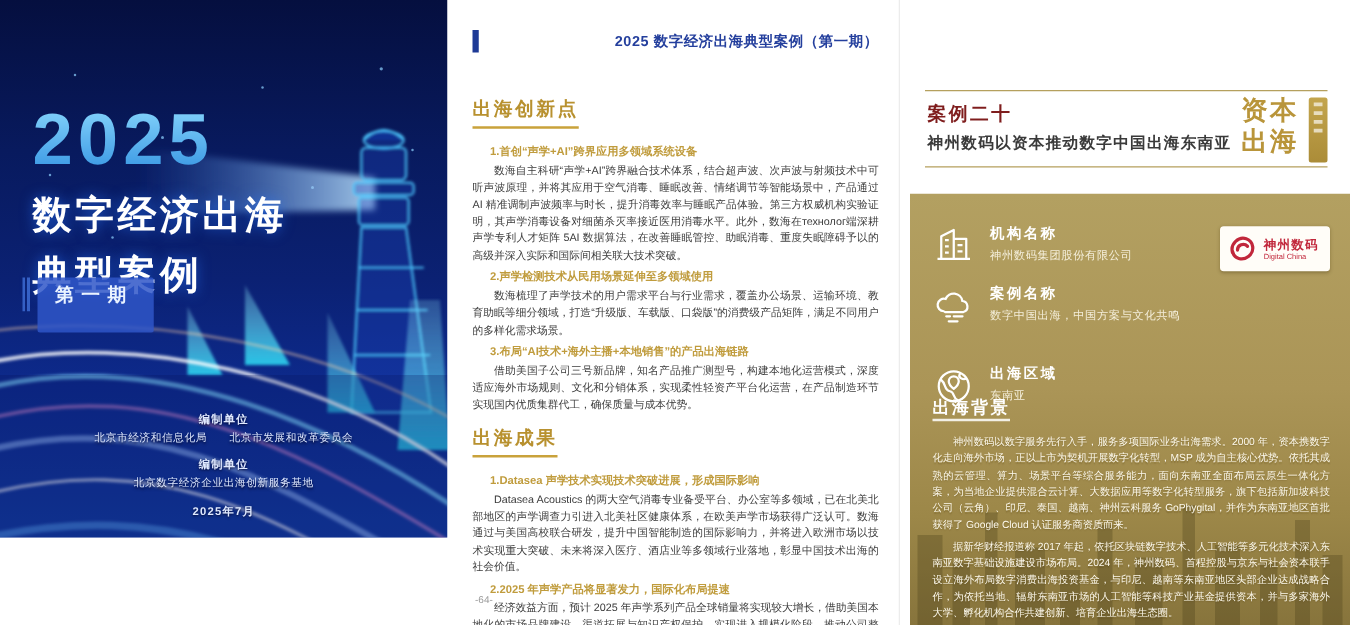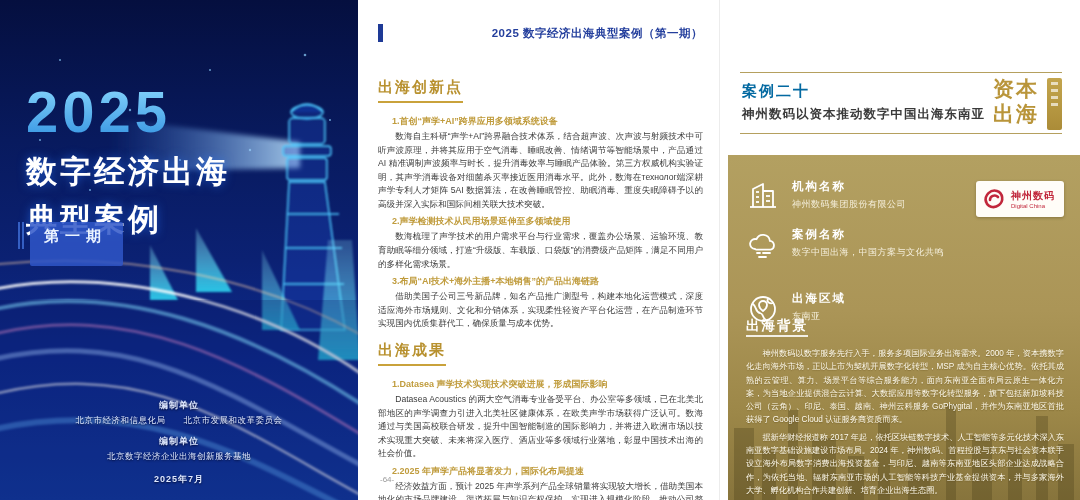--- a/index.html
+++ b/index.html
@@ -1,21 +1,21 @@
 <!DOCTYPE html>
 <html><head>
 <meta charset="utf-8">
 <style>
   * { margin:0; padding:0; box-sizing:border-box; }
   html,body { width:1080px; height:500px; overflow:hidden; background:#fff;
     font-family:"Liberation Sans","DejaVu Sans",sans-serif; }
   .stage { position:relative; width:1080px; height:500px; background:#fff; }
 
   
-  .cover { position:absolute; left:0; top:0; width:358px; height:500px; overflow:hidden;
+  .cover { position:absolute; left:0; top:0; width:358px; height:430px; overflow:hidden;
     background:linear-gradient(180deg,#050f3f 0%,#081a5e 28%,#0b2173 52%,#0d2a8c 72%,#123a9e 100%); }
   .cover svg.art { position:absolute; left:0; top:0; }
   .cover-year { position:absolute; left:26px; top:78px; font-size:58px; font-weight:bold;
     letter-spacing:4px; color:#54b8f2;
     background:linear-gradient(180deg,#8fdcff,#2f8fe0); -webkit-background-clip:text; background-clip:text;
     -webkit-text-fill-color:transparent; }
   .cover-title { position:absolute; left:26px; top:148px; color:#ffffff; font-weight:bold;
     font-size:31px; letter-spacing:3px; line-height:1.55; text-shadow:0 0 10px rgba(40,120,255,.6); }
   .issue-badge { position:absolute; left:30px; top:222px; background:rgba(47,86,200,.85);
     color:#eaf3ff; font-size:15px; font-weight:bold; letter-spacing:6px; padding:5px 16px 20px 14px;
@@ -37,21 +37,21 @@
   .gold-h { color:#b8912f; font-weight:bold; font-size:15px; letter-spacing:2px;
     display:inline-block; border-bottom:2px solid #c9a23b; padding-bottom:4px; margin:10px 0 8px 0; }
   .sub-h { color:#c09c3d; font-weight:bold; font-size:9px; margin:4px 0 2px 14px; }
   .body-p { color:#3c3c3c; font-size:8.6px; line-height:1.58; text-align:justify; text-indent:2em; }
   .pagenum { position:absolute; left:22px; bottom:16px; color:#9a9a9a; font-size:8px; }
 
   
   .page-right { position:absolute; left:720px; top:0; width:360px; height:500px; background:#ffffff; }
   .r-rule { position:absolute; left:20px; width:322px; height:0; border-top:1px solid #b5a05e; }
   .r-rule.top { top:72px; } .r-rule.bottom { top:133px; }
-  .case-no { position:absolute; left:22px; top:82px; color:#0369a1; font-weight:bold; font-size:15px; letter-spacing:2px; }
+  .case-no { position:absolute; left:22px; top:82px; color:#7f1d1d; font-weight:bold; font-size:15px; letter-spacing:2px; }
   .case-title { position:absolute; left:22px; top:106px; color:#3a3a3a; font-weight:bold; font-size:12.5px; letter-spacing:1px; }
   .tag-big { position:absolute; right:38px; top:76px; width:52px; text-align:center;
     color:#b9953a; font-weight:bold; font-size:21px; line-height:1.2; letter-spacing:2px; }
   .tag-ribbon { position:absolute; right:18px; top:78px; width:15px; height:52px;
     background:linear-gradient(180deg,#c3a54d,#ab8c38); border-radius:2px; }
   .tag-ribbon i { display:block; width:7px; height:3px; background:rgba(255,255,255,.65); margin:4px auto 0; }
 
   .gold-area { position:absolute; left:8px; top:155px; width:352px; height:345px; overflow:hidden;
     background:linear-gradient(180deg,#b3a061 0%,#ab9557 45%,#9c8748 75%,#87743c 100%); }
   .gold-area svg.sky { position:absolute; left:0; bottom:0; }

